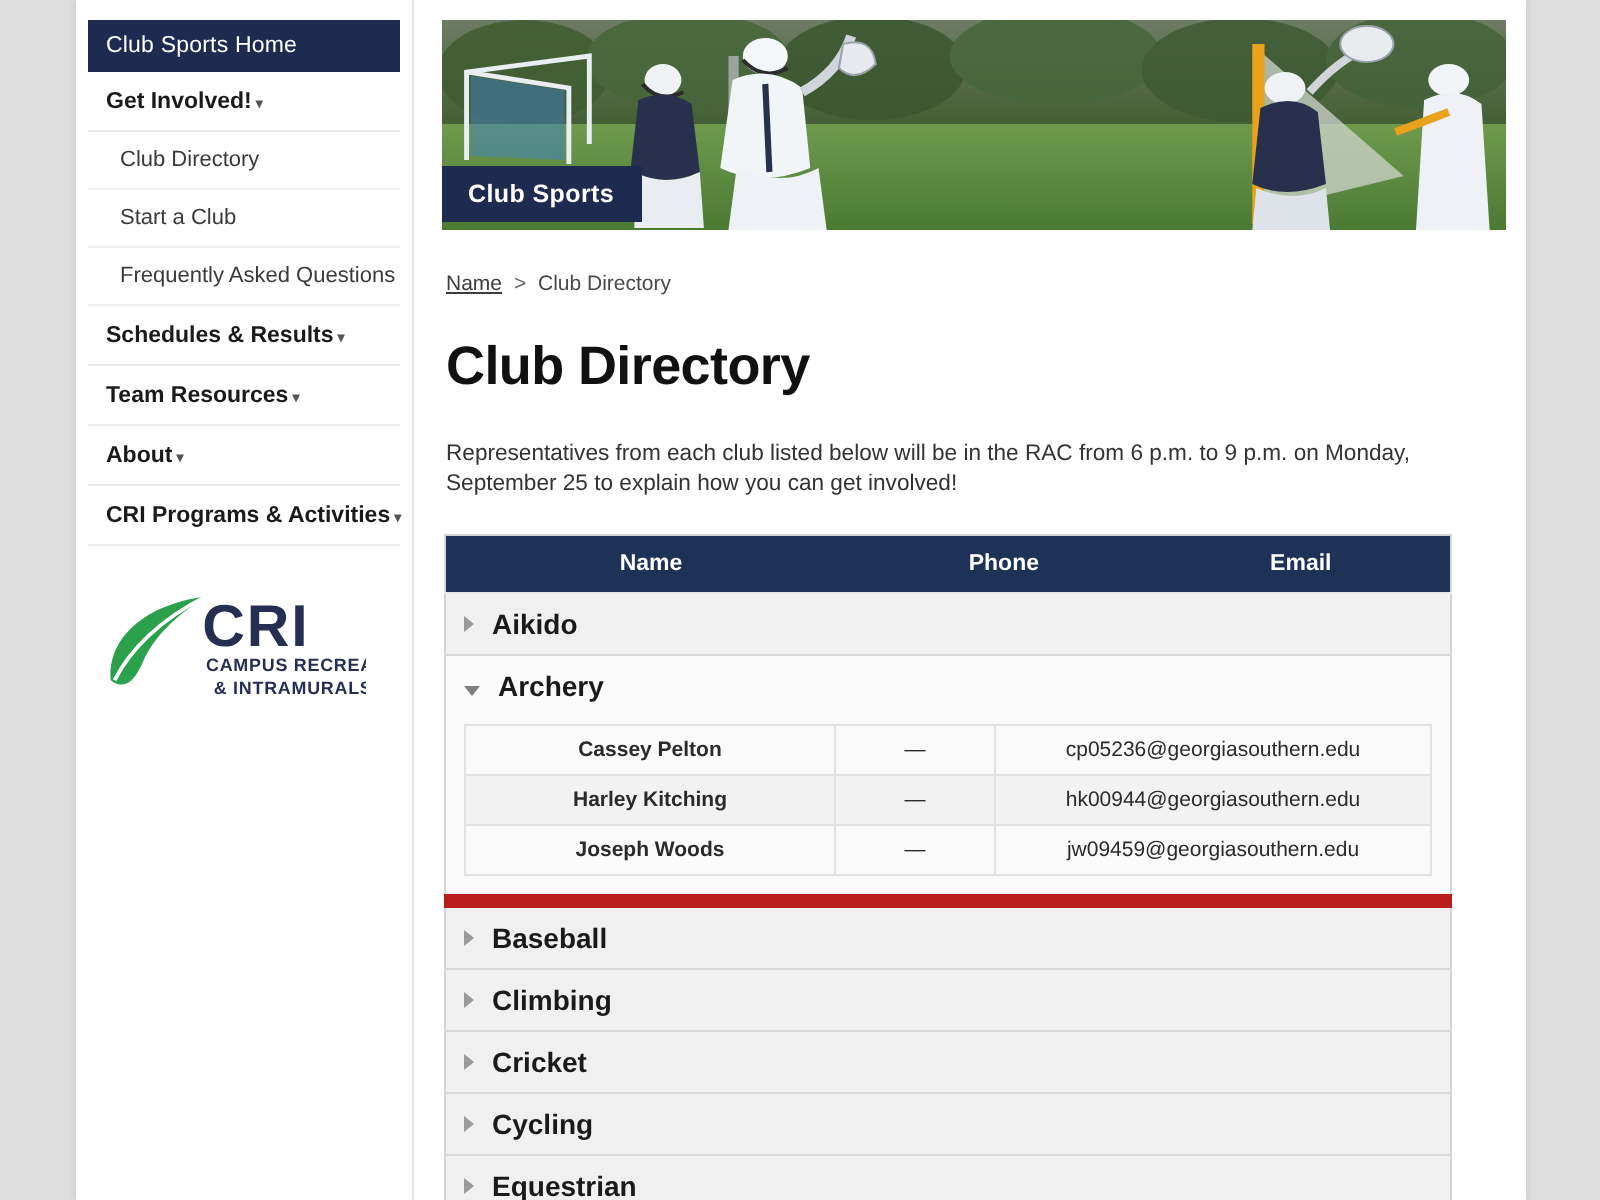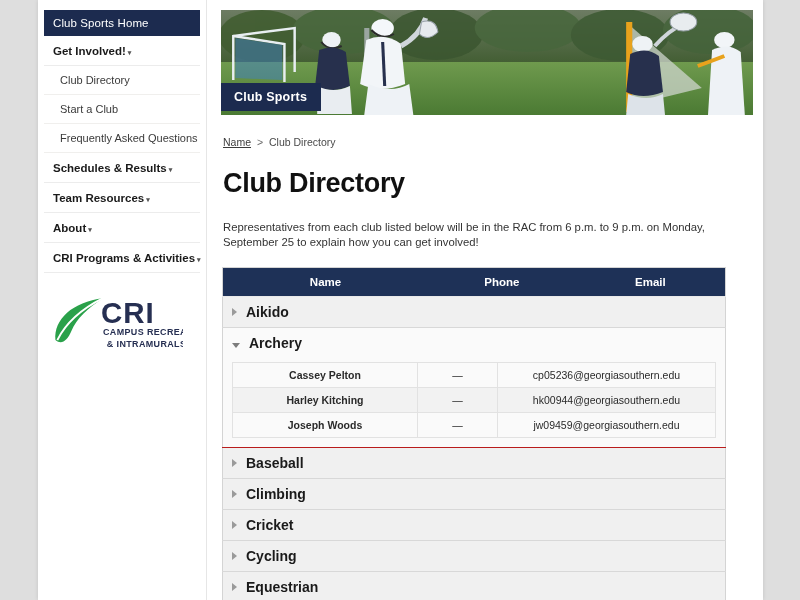--- a/index.html
+++ b/index.html
@@ -182,21 +182,21 @@
   .tri.down {
     border-top: 5px solid #7d7d7d;
     border-left: 4px solid transparent;
     border-right: 4px solid transparent;
     transform: translateY(1px);
   }
 
   tr.detail-wrap td {
     background: #fafafa;
     padding: 4px 9px 9px 9px;
-    border-bottom: 1px solid #b91c1c;
+    border-bottom: 7px solid #b91c1c;
   }
   table.members {
     width: 100%;
     border-collapse: collapse;
     border: 1px solid #d9d9d9;
     background: #ffffff;
   }
   table.members td {
     border: 1px solid #e2e2e2;
     font-size: 10.5px;

